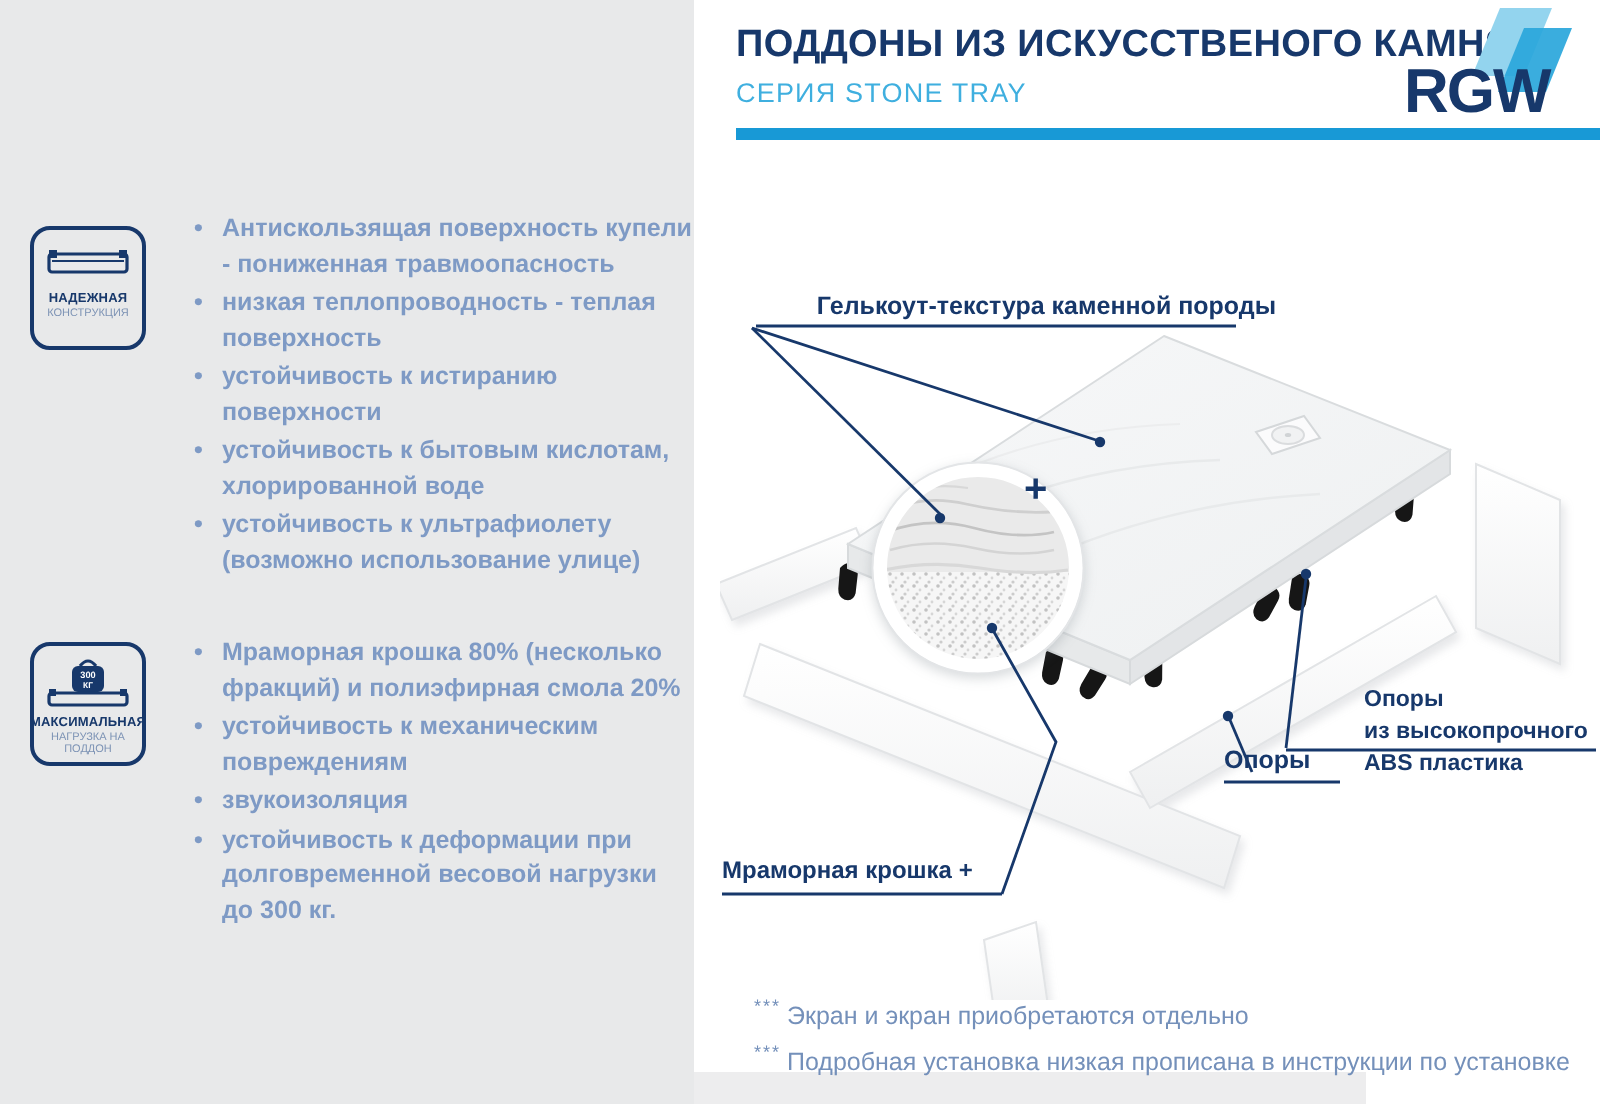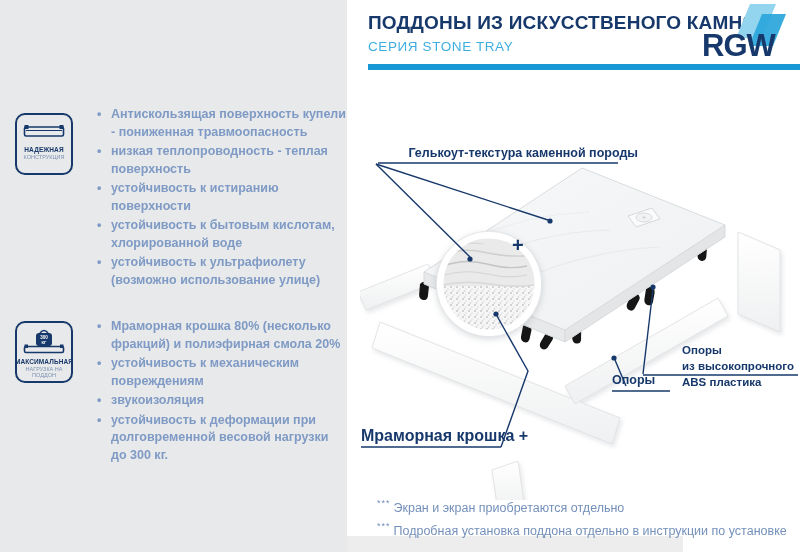--- a/index.html
+++ b/index.html
@@ -34,21 +34,21 @@
   .page-title{position:absolute;left:368px;top:12px;font-size:19px;font-weight:700;color:var(--navy);letter-spacing:.2px;}
   .page-subtitle{position:absolute;left:368px;top:39px;font-size:13.5px;font-weight:400;color:var(--accent);letter-spacing:.6px;}
   .header-divider{position:absolute;left:368px;top:64px;width:432px;height:6px;background:var(--divider);}
   .logo{position:absolute;right:0;top:2px;width:100px;height:60px;}
 
   
   .diagram{position:absolute;left:360px;top:70px;width:440px;height:430px;}
   .diagram svg{position:absolute;left:0;top:0;}
   .callout{position:absolute;font-weight:700;color:var(--navy);}
   .callout.gelcoat{left:28px;top:76px;font-size:12.5px;width:250px;text-align:right;}
-  .callout.marble{left:1px;top:358px;font-size:16px;line-height:15px;}
+  .callout.marble{left:1px;top:358px;font-size:12px;line-height:15px;}
   .callout.screen{left:252px;top:303px;font-size:12.5px;}
   .callout.supports{left:322px;top:272px;font-size:11.5px;line-height:16px;}
   .magnifier-plus{position:absolute;left:152px;top:164px;font-size:20px;font-weight:700;color:var(--navy);}
 
   
   .footnote{position:absolute;left:377px;font-size:12.5px;color:#7490ba;}
   .footnote .stars{font-size:9px;vertical-align:6px;letter-spacing:1px;margin-right:3px;color:#7490ba;}
   .footnote.f1{top:498px;}
   .footnote.f2{top:521px;}
 </style>
@@ -210,15 +210,15 @@
     <div class="callout screen">Опоры</div>
     <div class="callout supports">
       <div>Опоры</div>
       <div>из высокопрочного</div>
       <div>ABS пластика</div>
     </div>
     <div class="magnifier-plus">+</div>
   </div>
 
   <div class="footnote f1"><span class="stars">***</span><span>Экран и экран приобретаются отдельно</span></div>
-  <div class="footnote f2"><span class="stars">***</span><span>Подробная установка поддона отдельно в инструкции по установке</span></div>
+  <div class="footnote f2"><span class="stars">***</span><span>Подробная установка низкая прописана в инструкции по установке</span></div>
 
 </div>
 
 </body></html>

